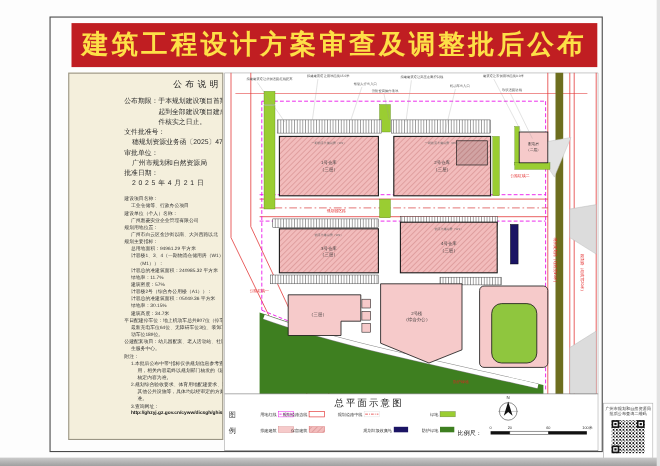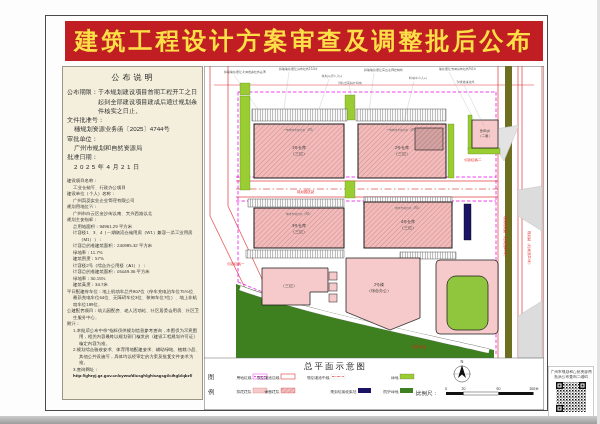--- a/index.html
+++ b/index.html
@@ -8,21 +8,21 @@
   svg text{font-family:"Liberation Sans","DejaVu Sans",sans-serif;}
   .abs{position:absolute;}
   
   .sheet-border{left:45px;top:15px;width:501px;height:394px;border:1px solid #4a4a4a;}
   
   .banner{left:65px;top:21px;width:478px;height:40px;background:#c01e22;
           color:#fde047;text-align:center;line-height:40px;font-size:24px;font-weight:bold;
           letter-spacing:3px;}
   
   .panel{left:62px;top:66px;width:141px;height:334px;background:#f4efdc;border:1px solid #9a9584;
-         box-sizing:border-box;overflow:hidden;}
+         box-sizing:border-box;overflow:hidden;padding-left:46px;}
   .pscale{width:266px;transform:scale(.5);transform-origin:0 0;padding:8px;color:#2c2c2c;}
   .ptitle{font-size:16px;text-align:center;letter-spacing:6px;margin:2px 0 10px 0;color:#222;}
   .pbody{font-size:12.4px;line-height:1.5;}
   .hang{padding-left:62px;text-indent:-62px;}
   .ind1{padding-left:14px;}
   .pdate{letter-spacing:5px;}
   .detail{font-size:8.8px;line-height:1.48;margin-top:12px;color:#333;}
   .detail .dline{text-indent:-12px;}
   .durl{font-weight:bold;font-size:8.8px;padding-left:12px;word-break:break-all;color:#111;}
   

